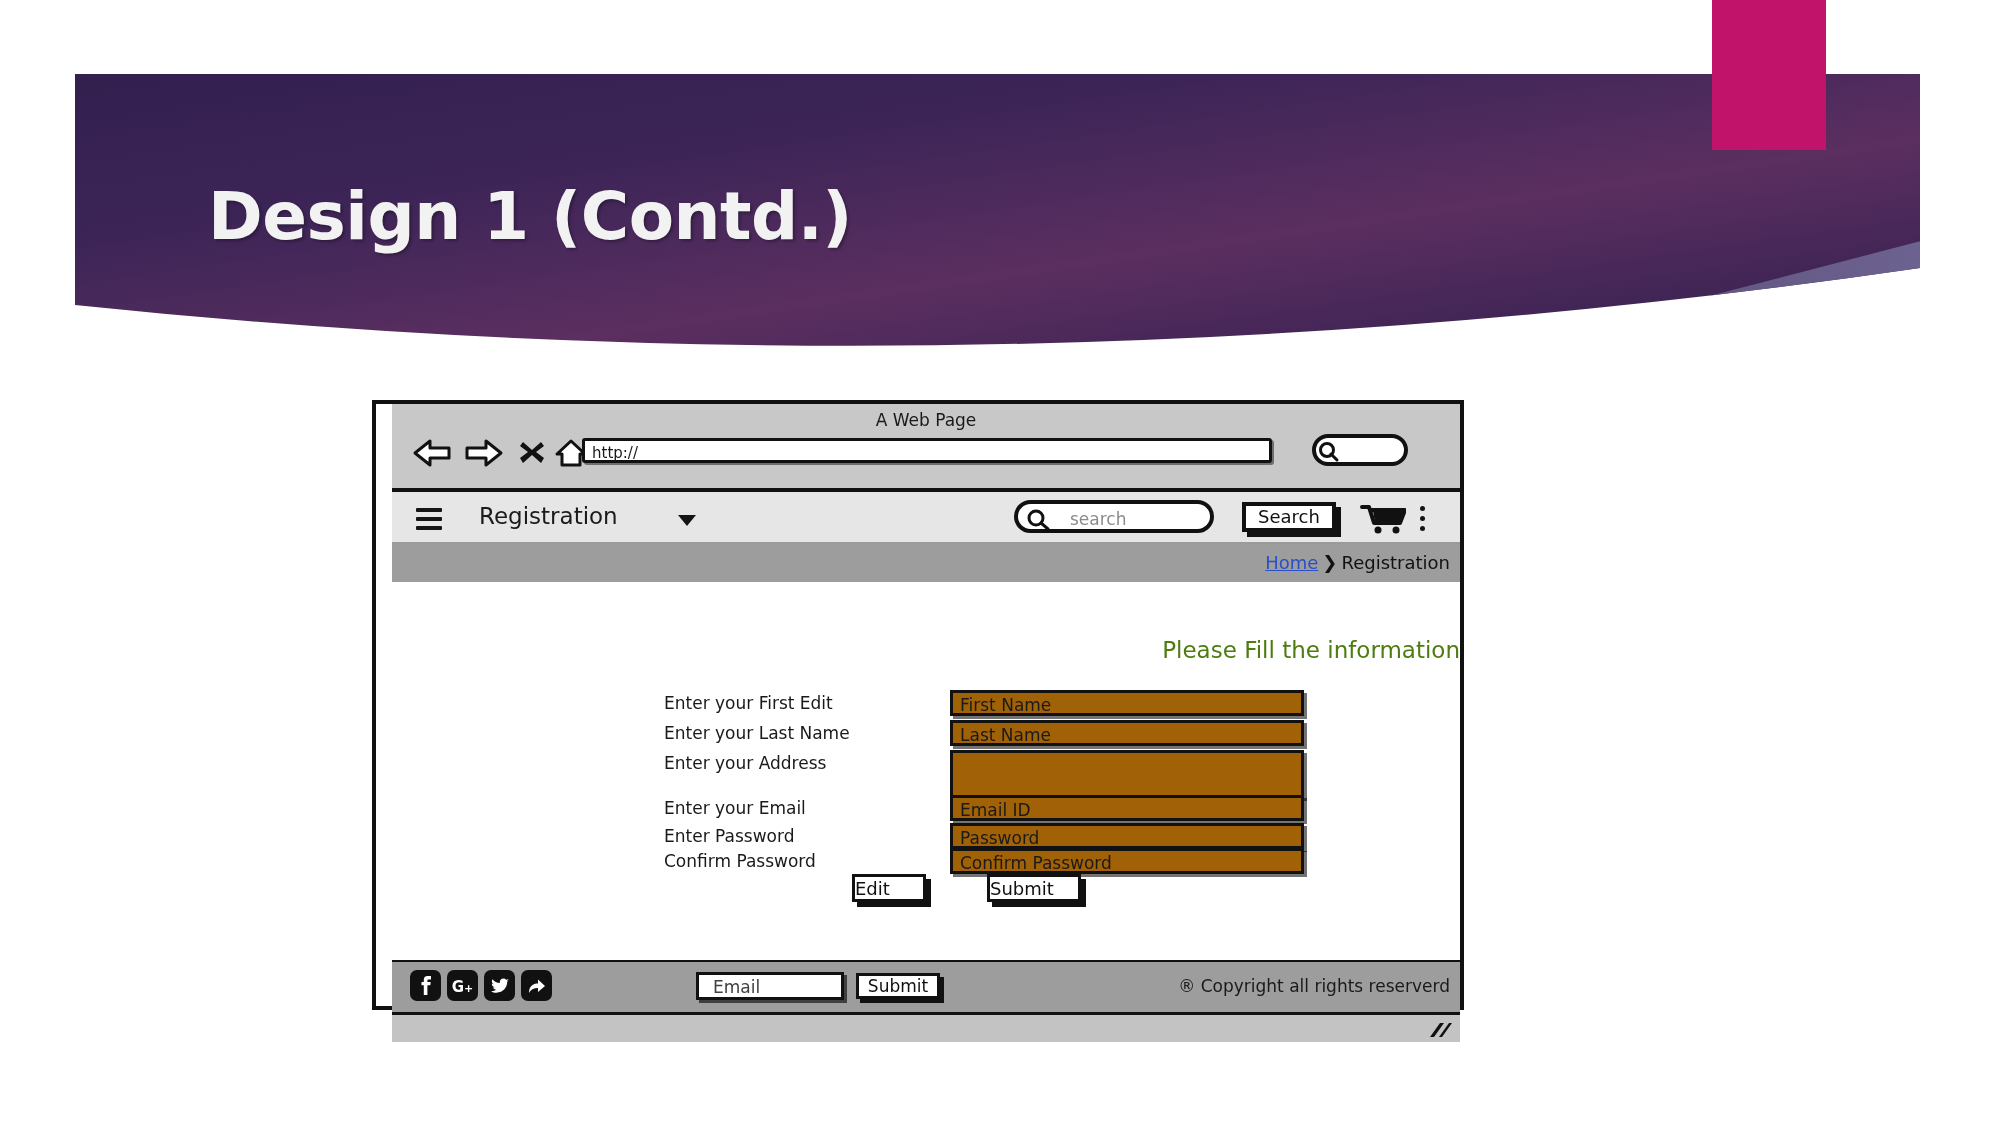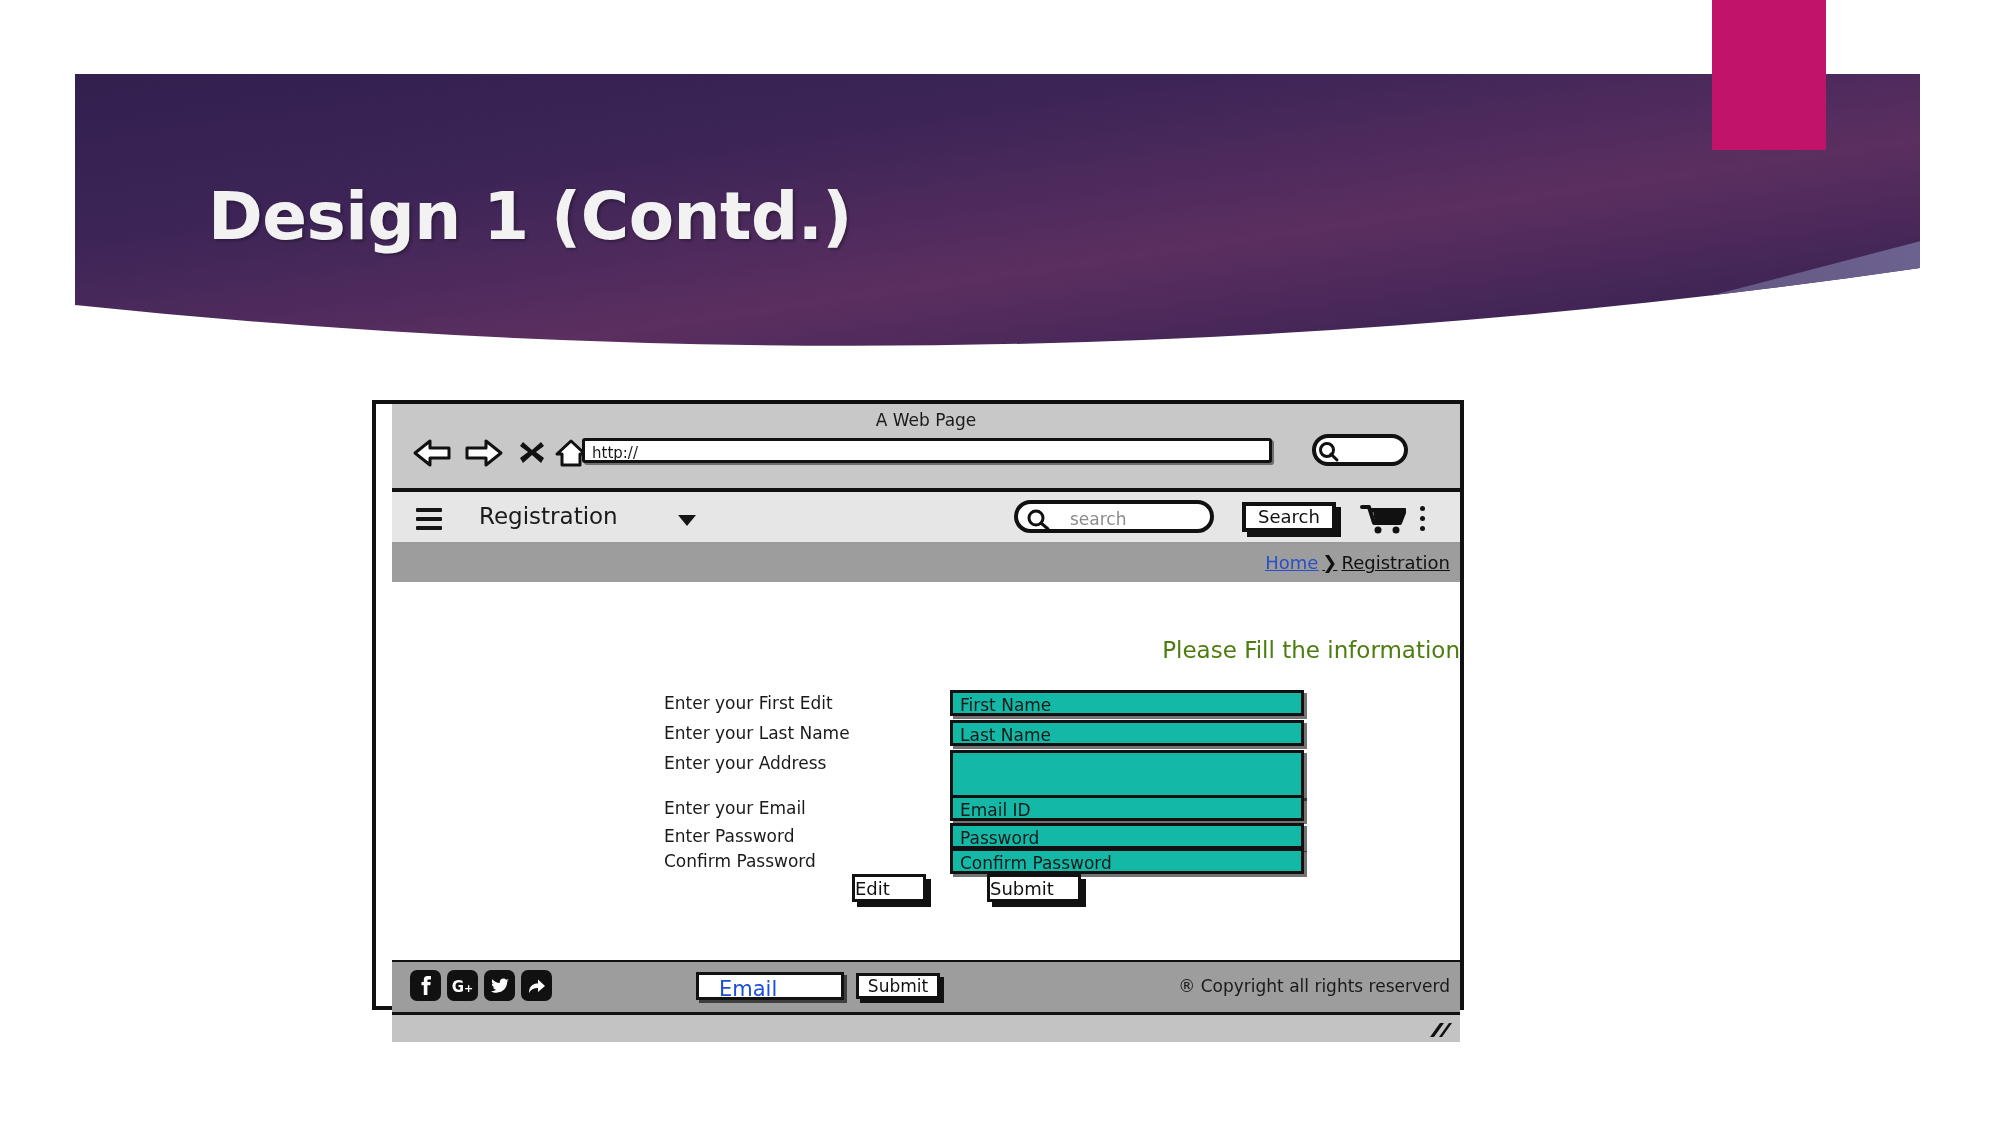--- a/index.html
+++ b/index.html
@@ -198,21 +198,20 @@
     background: #9d9d9d;
     box-sizing: border-box;
   }
   #breadcrumb {
     position: absolute;
     right: 10px;
     top: 8px;
     font-size: 18px;
     color: #111111;
     white-space: nowrap;
-    text-decoration: underline;
   }
   #breadcrumb-home {
     color: #2b4fc4;
     text-decoration: underline;
   }
   #breadcrumb-sep {
     font-weight: bold;
     padding: 0 4px;
   }
 
@@ -242,21 +241,21 @@
     top: 3px;
     font-size: 17px;
     color: #1a1a1a;
     white-space: nowrap;
   }
   .form-input {
     position: absolute;
     left: 558px;
     width: 354px;
     height: 26px;
-    background: #14b8a6;
+    background: #a16207;
     border: 3px solid #111111;
     box-sizing: border-box;
     box-shadow: 3px 3px 0 rgba(0,0,0,0.55);
   }
   .form-input.tall { height: 48px; }
   .form-input-text {
     position: absolute;
     left: 7px;
     top: 2px;
     font-size: 17px;
@@ -322,24 +321,24 @@
     top: 10px;
     width: 148px;
     height: 28px;
     background: #ffffff;
     border: 3px solid #111111;
     box-sizing: border-box;
     box-shadow: 3px 3px 0 rgba(0,0,0,0.6);
   }
   #footer-email-text {
     position: absolute;
-    left: 20px;
+    left: 14px;
     top: 2px;
-    font-size: 21px;
-    color: #1d4ed8;
+    font-size: 17px;
+    color: #404040;
   }
   #footer-submit-button {
     position: absolute;
     left: 464px;
     top: 11px;
     width: 84px;
     height: 26px;
     background: #ffffff;
     border: 3px solid #111111;
     box-sizing: border-box;

